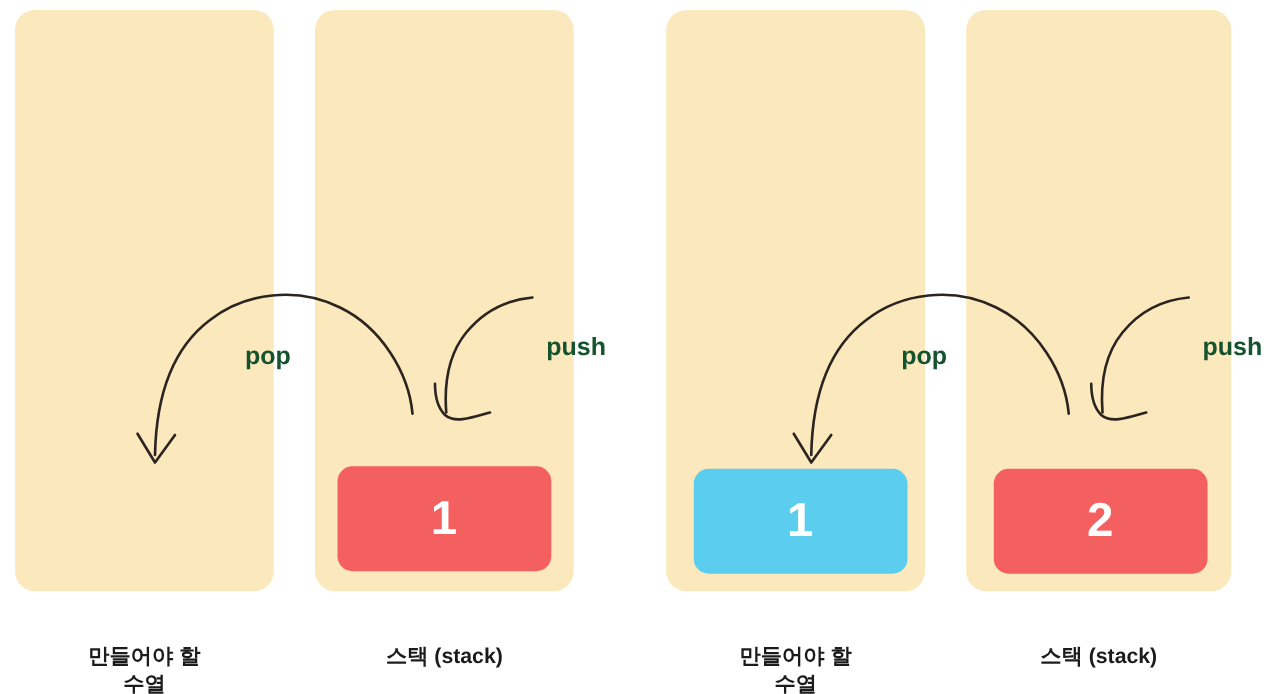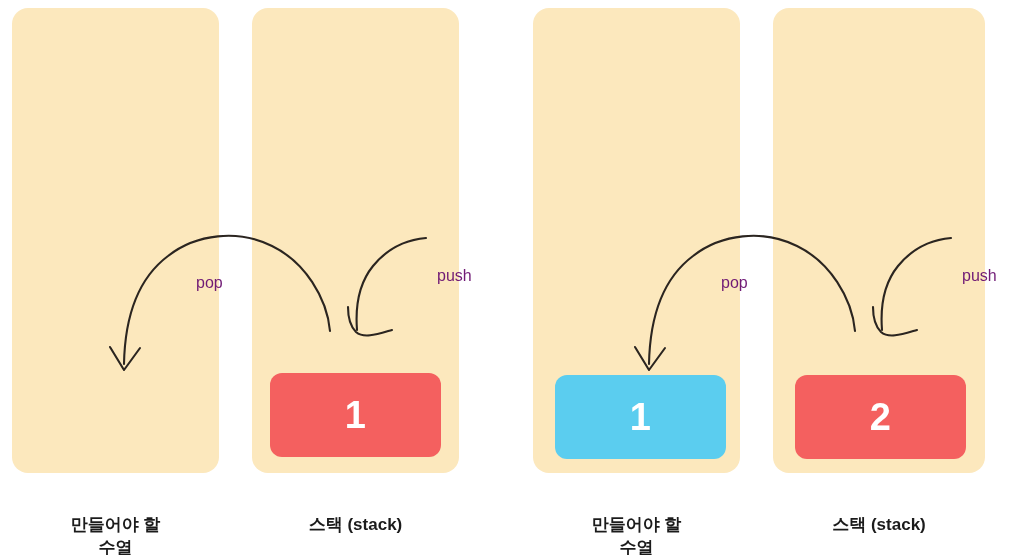--- a/index.html
+++ b/index.html
@@ -44,23 +44,23 @@
     text-align: center;
     font-size: 17px;
     font-weight: bold;
     color: #1b1b1b;
     line-height: 1.35;
     white-space: pre-line;
     margin-top: 32px;
   }
   .op-label {
     position: absolute;
-    font-size: 16px;
-    font-weight: normal;
-    color: #701a75;
+    font-size: 20px;
+    font-weight: bold;
+    color: #14532d;
     line-height: 1;
   }
   .arrow-layer {
     position: absolute;
     left: 0;
     top: 0;
     width: 1030px;
     height: 555px;
     pointer-events: none;
   }

